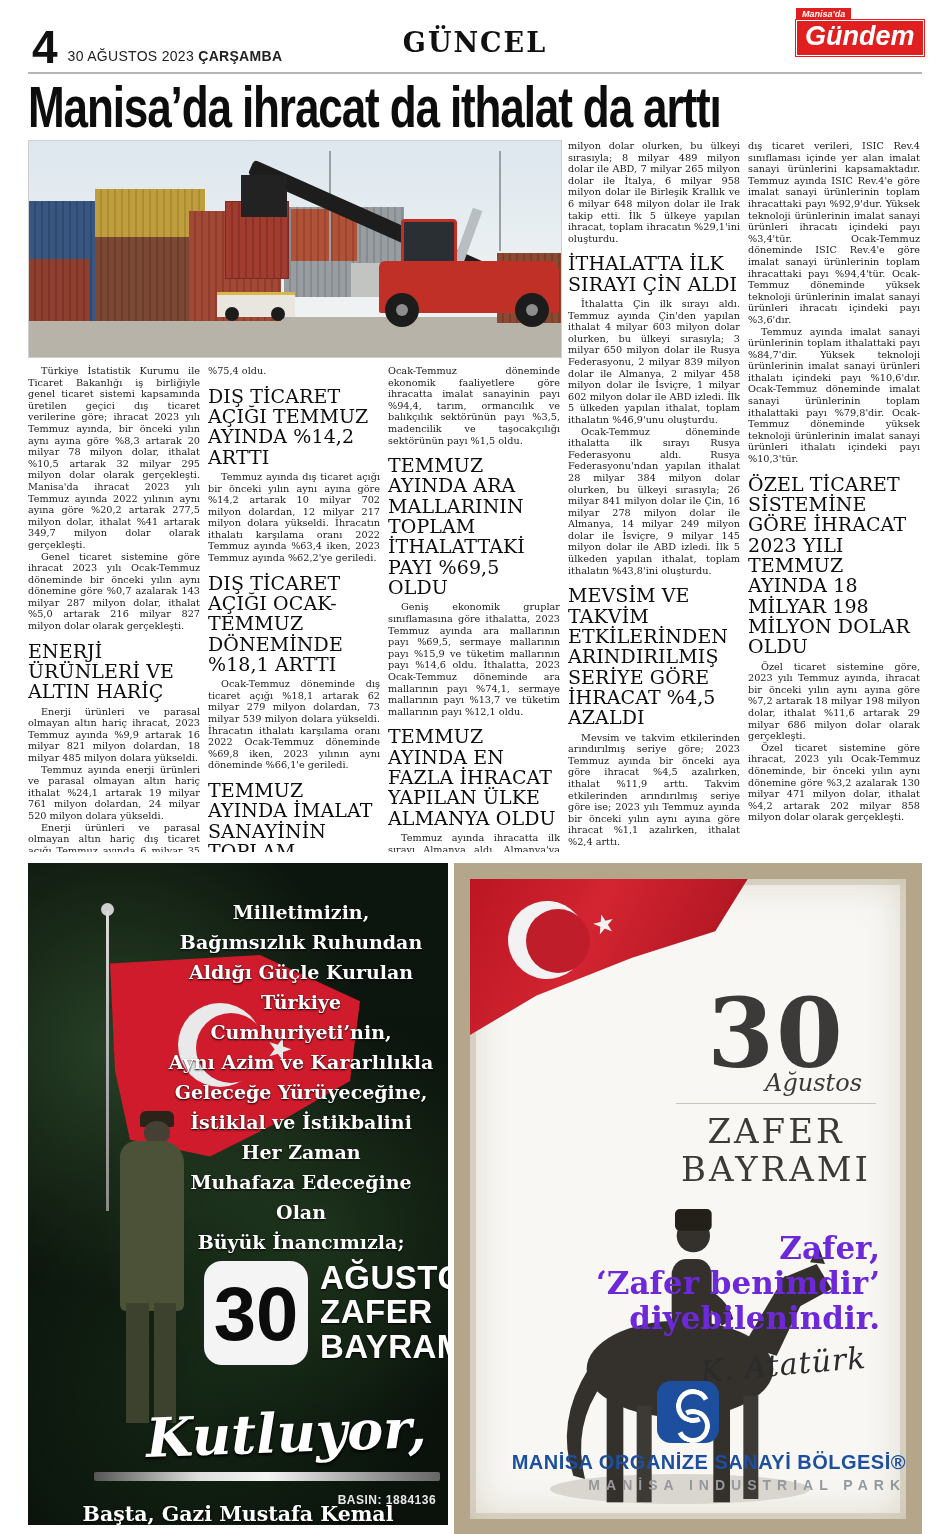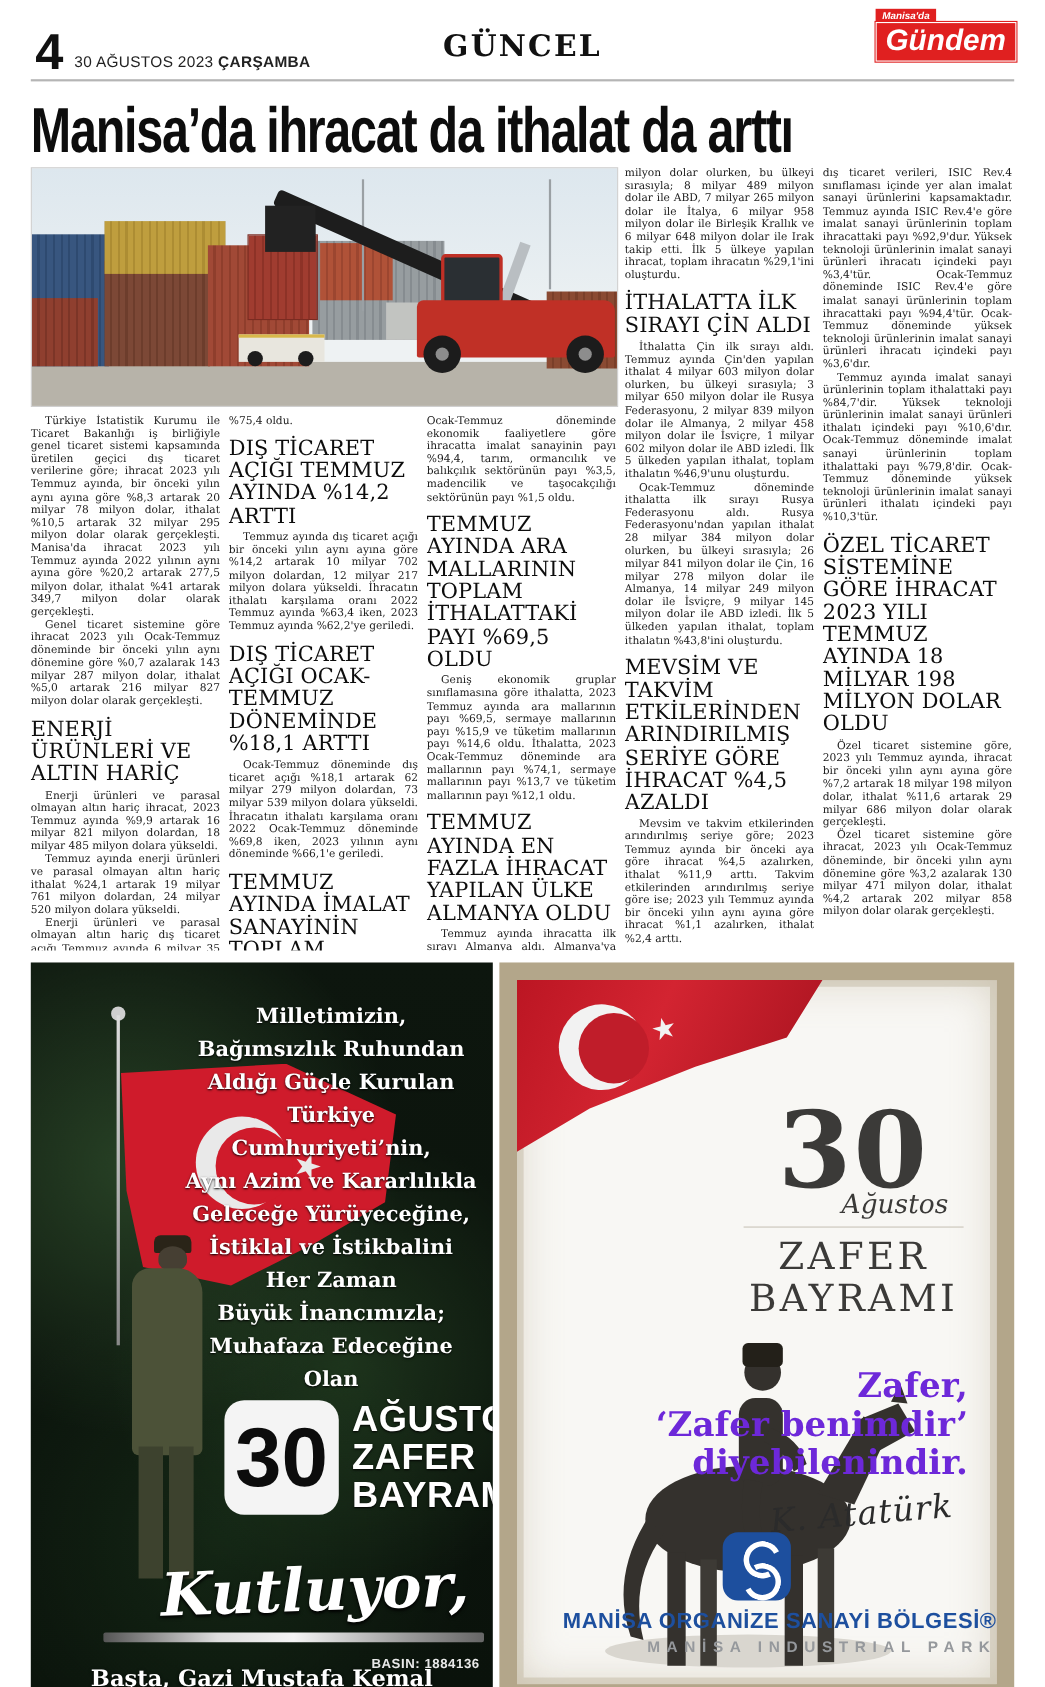--- a/index.html
+++ b/index.html
@@ -11,21 +11,21 @@
   .pgnum{font-size:46px;font-weight:900;line-height:.8;color:#111;}
   .pgdate{font-size:14px;color:#222;letter-spacing:.3px;padding-bottom:2px;}
   .pgdate b{font-weight:800;}
   .section-title{position:absolute;left:0;right:0;bottom:14px;text-align:center;font-family:"DejaVu Serif",serif;font-weight:700;font-size:27px;letter-spacing:2px;color:#111;}
   .logo{position:absolute;right:0;top:8px;width:126px;height:52px;}
   .logo-top{position:absolute;left:0;top:0;background:#e02020;color:#fff;font-family:"Liberation Sans",sans-serif;font-style:italic;font-weight:700;font-size:9px;padding:1px 6px;}
   .logo-main{position:absolute;left:0;top:12px;background:#e02020;color:#fff;font-family:"Liberation Sans",sans-serif;font-weight:900;font-style:italic;font-size:27px;line-height:1.1;padding:1px 8px 3px 8px;border:1px solid #fff;box-shadow:0 0 0 1px #e02020;}
   .logo-blue{position:absolute;right:0;top:12px;width:34px;height:12px;background:#1f4fa0;}
 
   
-  .headline{margin:16px 28px 2px 28px;height:58px;overflow:visible;white-space:nowrap;}
+  .headline{margin:4px 28px 2px 28px;height:58px;overflow:visible;white-space:nowrap;}
   .headline .squeeze{display:inline-block;transform:scaleX(.76);transform-origin:left center;font-family:"Liberation Sans",sans-serif;font-weight:900;font-size:58px;letter-spacing:-1.5px;color:#0d0d0d;line-height:1;}
 
   
   .main{display:flex;gap:8px;margin:4px 28px 0 28px;}
   .left-group{width:532px;}
   .right-group{display:flex;gap:8px;width:352px;}
   .cols3{display:flex;gap:8px;margin-top:7px;}
   .col{width:172px;height:487px;overflow:hidden;}
   .col.tall{height:714px;}
   .col-p{margin:0;font-size:9.7px;line-height:1.195;text-align:justify;text-indent:13px;}
@@ -231,22 +231,22 @@
 
     <div class="pledge">
         <div class="pledge-line">Milletimizin,</div>
         <div class="pledge-line">Bağımsızlık Ruhundan</div>
         <div class="pledge-line">Aldığı Güçle Kurulan</div>
         <div class="pledge-line">Türkiye Cumhuriyeti’nin,</div>
         <div class="pledge-line">Aynı Azim ve Kararlılıkla</div>
         <div class="pledge-line">Geleceğe Yürüyeceğine,</div>
         <div class="pledge-line">İstiklal ve İstikbalini</div>
         <div class="pledge-line">Her Zaman</div>
+        <div class="pledge-line">Muhafaza Edeceğine Olan</div>
         <div class="pledge-line">Büyük İnancımızla;</div>
-        <div class="pledge-line">Muhafaza Edeceğine Olan</div>
       </div>
 
     <div class="thirty-row">
       <div class="box30">30</div>
       <div class="thirty-words">
           <div class="tw-line">AĞUSTOS</div>
           <div class="tw-line">ZAFER</div>
           <div class="tw-line">BAYRAMI’mızı</div>
         </div>
     </div>

